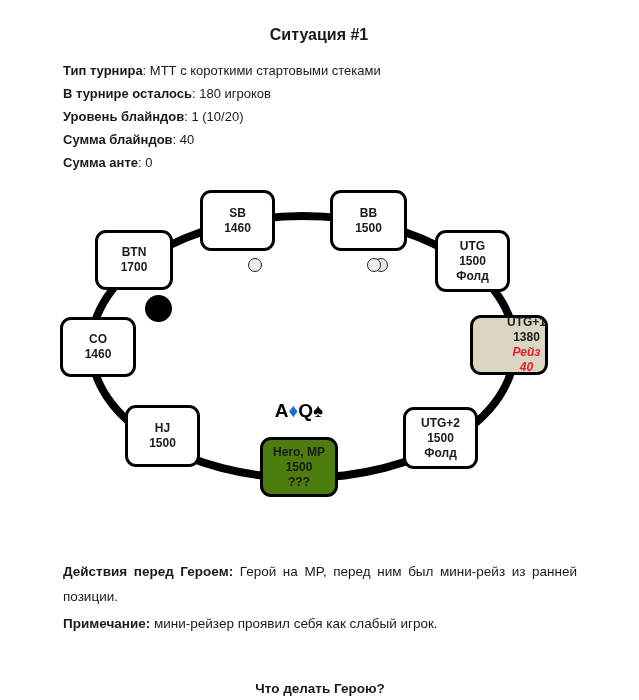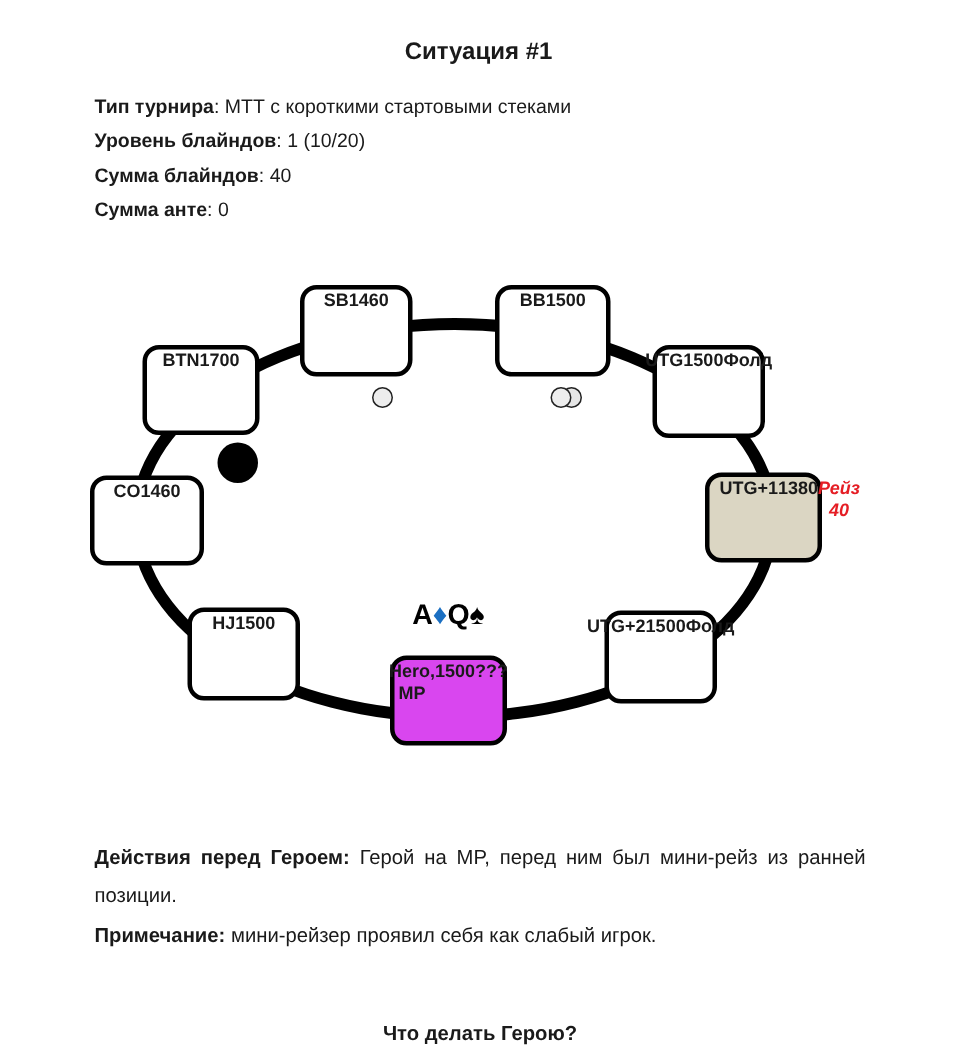--- a/index.html
+++ b/index.html
@@ -26,25 +26,25 @@
   
   .ellipse {
     position: absolute; left: 87px; top: 212px;
     width: 432px; height: 270px;
     border: 8px solid #000; border-radius: 50%;
     z-index: 1;
   }
   .seat {
     position: absolute; z-index: 2;
     background: #ffffff; border: 3px solid #000; border-radius: 11px;
-    display: flex; justify-content: center; align-items: flex-start;
+    display: flex; flex-direction: column; justify-content: center; align-items: center;
     text-align: center; font-size: 12px; font-weight: bold; line-height: 15px;
   }
   .seat.highlight { background: #DBD6C3; padding-left: 35px; }
-  .seat.hero { background: #d946ef; }
+  .seat.hero { background: #4d7c0f; }
   .seat .action { font-weight: bold; }
   .seat.hero .action { font-weight: bold; }
   .seat .action.raise { color: #E51E25; font-weight: bold; font-style: italic; }
 
   .dealer-btn {
     position: absolute; left: 145px; top: 295px; width: 27px; height: 27px;
     background: #000; border-radius: 50%; z-index: 3;
   }
   .chip {
     position: absolute; width: 14px; height: 14px; top: 258px;
@@ -69,20 +69,21 @@
 </style>
 </head>
 <body>
 
 <div class="page">
 
   <div class="title">Ситуация #1</div>
 
   <div class="meta">
     <div class="meta-row"><span class="b">Тип турнира</span><span>: </span><span>МТТ с короткими стартовыми стеками</span></div>
+    <div class="meta-row"><span class="b">В турнире осталось</span><span>: </span><span>180 игроков</span></div>
     <div class="meta-row"><span class="b">Уровень блайндов</span><span>: </span><span>1 (10/20)</span></div>
     <div class="meta-row"><span class="b">Сумма блайндов</span><span>: </span><span>40</span></div>
     <div class="meta-row"><span class="b">Сумма анте</span><span>: </span><span>0</span></div>
   </div>
 
   <div class="ellipse"></div>
 
   <div class="seat" style="left:200px;top:190px;width:75px;height:61px">
     <div>SB</div>
     <div>1460</div>

